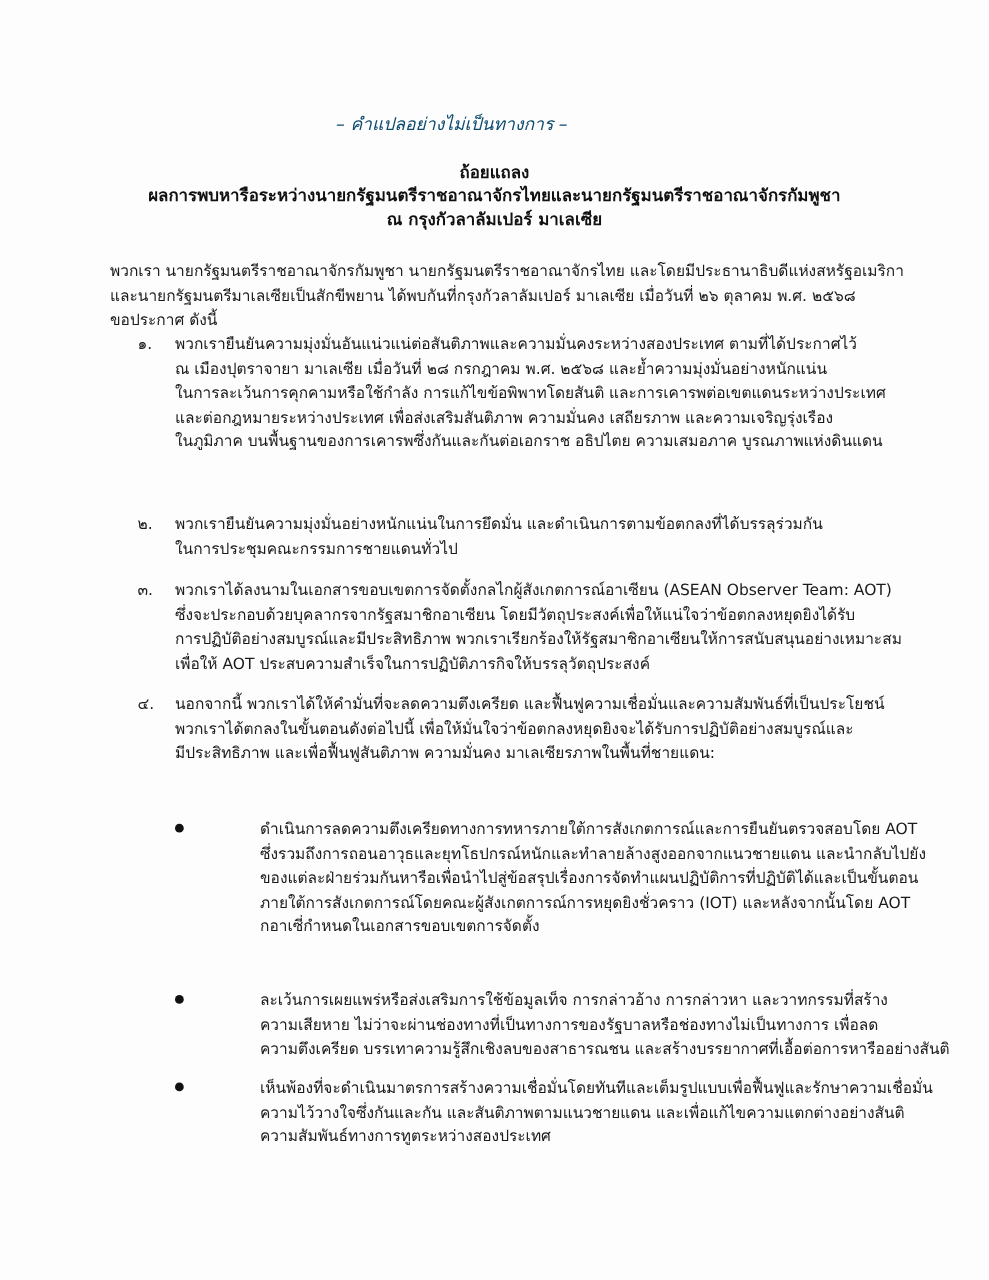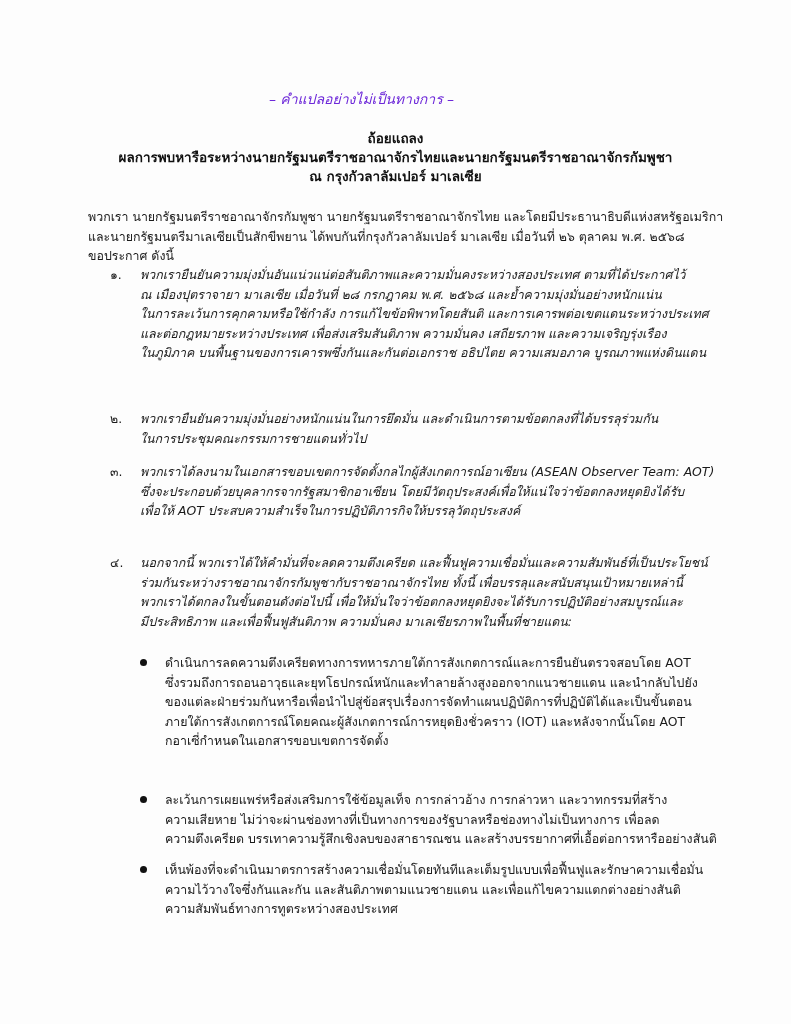--- a/index.html
+++ b/index.html
@@ -23,21 +23,21 @@
       height: 1024px;
     }
     .disclaimer {
       position: absolute;
       top: 88px;
       left: 0;
       width: 723px;
       text-align: center;
       font-style: italic;
       font-size: 14px;
-      color: #6d28d9;
+      color: #0c4a6e;
     }
     .title-block {
       position: absolute;
       top: 129px;
       left: 0;
       width: 791px;
       text-align: center;
       font-weight: bold;
       font-size: 13.5px;
       line-height: 19px;
@@ -68,21 +68,20 @@
     .item-num {
       position: absolute;
       left: 0;
       top: 0;
       width: 30px;
     }
     .item-lines {
       position: absolute;
       left: 30px;
       top: 0;
-      font-style: italic;
     }
     .item-lines div { white-space: nowrap; }
     .bullet {
       position: absolute;
       left: 30px;
       width: 600px;
     }
     .bullet-dot {
       position: absolute;
       left: 0;
@@ -90,21 +89,21 @@
       width: 7px;
       height: 7px;
       border-radius: 50%;
       background: #111;
     }
     .bullet-lines {
       position: absolute;
       left: 25px;
       top: 0;
     }
-    .bullet-lines div { white-space: nowrap; }
+    .bullet-lines div { white-space: nowrap; margin-left: 43px; }
   </style>
 </head>
 <body>
 
 <div class="page">
 
   <div class="disclaimer">– คำแปลอย่างไม่เป็นทางการ –</div>
 
   <div class="title-block">
     <div>ถ้อยแถลง</div>
@@ -137,29 +136,29 @@
         <div>พวกเรายืนยันความมุ่งมั่นอย่างหนักแน่นในการยึดมั่น และดำเนินการตามข้อตกลงที่ได้บรรลุร่วมกัน</div>
         <div>ในการประชุมคณะกรรมการชายแดนทั่วไป</div>
       </div>
     </div>
 
     <div class="item" style="top:462px;">
       <span class="item-num">๓.</span>
       <div class="item-lines">
         <div>พวกเราได้ลงนามในเอกสารขอบเขตการจัดตั้งกลไกผู้สังเกตการณ์อาเซียน (ASEAN Observer Team: AOT)</div>
         <div>ซึ่งจะประกอบด้วยบุคลากรจากรัฐสมาชิกอาเซียน โดยมีวัตถุประสงค์เพื่อให้แน่ใจว่าข้อตกลงหยุดยิงได้รับ</div>
+        <div>การปฏิบัติอย่างสมบูรณ์และมีประสิทธิภาพ พวกเราเรียกร้องให้รัฐสมาชิกอาเซียนให้การสนับสนุนอย่างเหมาะสม</div>
         <div>เพื่อให้ AOT ประสบความสำเร็จในการปฏิบัติภารกิจให้บรรลุวัตถุประสงค์</div>
       </div>
     </div>
 
     <div class="item" style="top:553px;">
       <span class="item-num">๔.</span>
       <div class="item-lines">
         <div>นอกจากนี้ พวกเราได้ให้คำมั่นที่จะลดความตึงเครียด และฟื้นฟูความเชื่อมั่นและความสัมพันธ์ที่เป็นประโยชน์</div>
-        <div>ร่วมกันระหว่างราชอาณาจักรกัมพูชากับราชอาณาจักรไทย ทั้งนี้ เพื่อบรรลุและสนับสนุนเป้าหมายเหล่านี้</div>
         <div>พวกเราได้ตกลงในขั้นตอนดังต่อไปนี้ เพื่อให้มั่นใจว่าข้อตกลงหยุดยิงจะได้รับการปฏิบัติอย่างสมบูรณ์และ</div>
         <div>มีประสิทธิภาพ และเพื่อฟื้นฟูสันติภาพ ความมั่นคง มาเลเซียรภาพในพื้นที่ชายแดน:</div>
       </div>
 
       <div class="bullet" style="top:100px;">
         <span class="bullet-dot"></span>
         <div class="bullet-lines">
           <div>ดำเนินการลดความตึงเครียดทางการทหารภายใต้การสังเกตการณ์และการยืนยันตรวจสอบโดย AOT</div>
           <div>ซึ่งรวมถึงการถอนอาวุธและยุทโธปกรณ์หนักและทำลายล้างสูงออกจากแนวชายแดน และนำกลับไปยัง</div>
           <div>ของแต่ละฝ่ายร่วมกันหารือเพื่อนำไปสู่ข้อสรุปเรื่องการจัดทำแผนปฏิบัติการที่ปฏิบัติได้และเป็นขั้นตอน</div>

